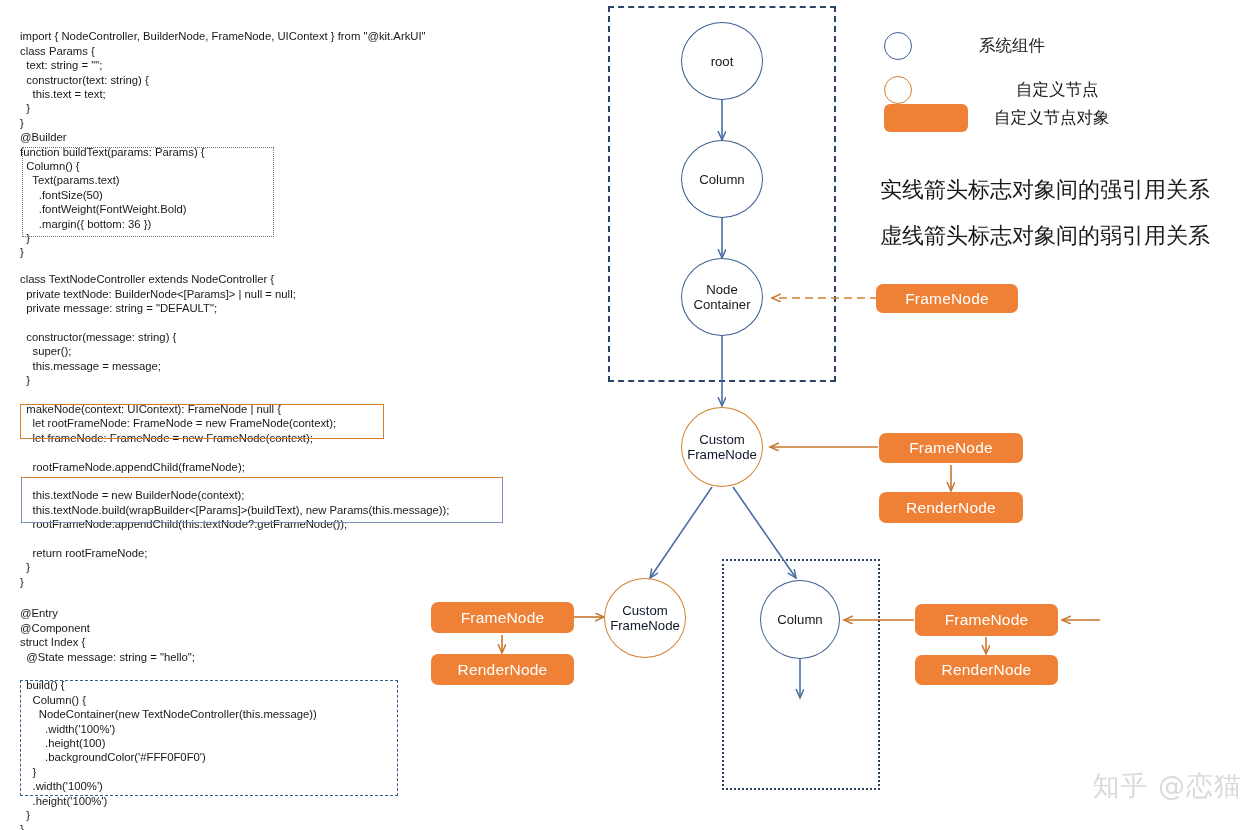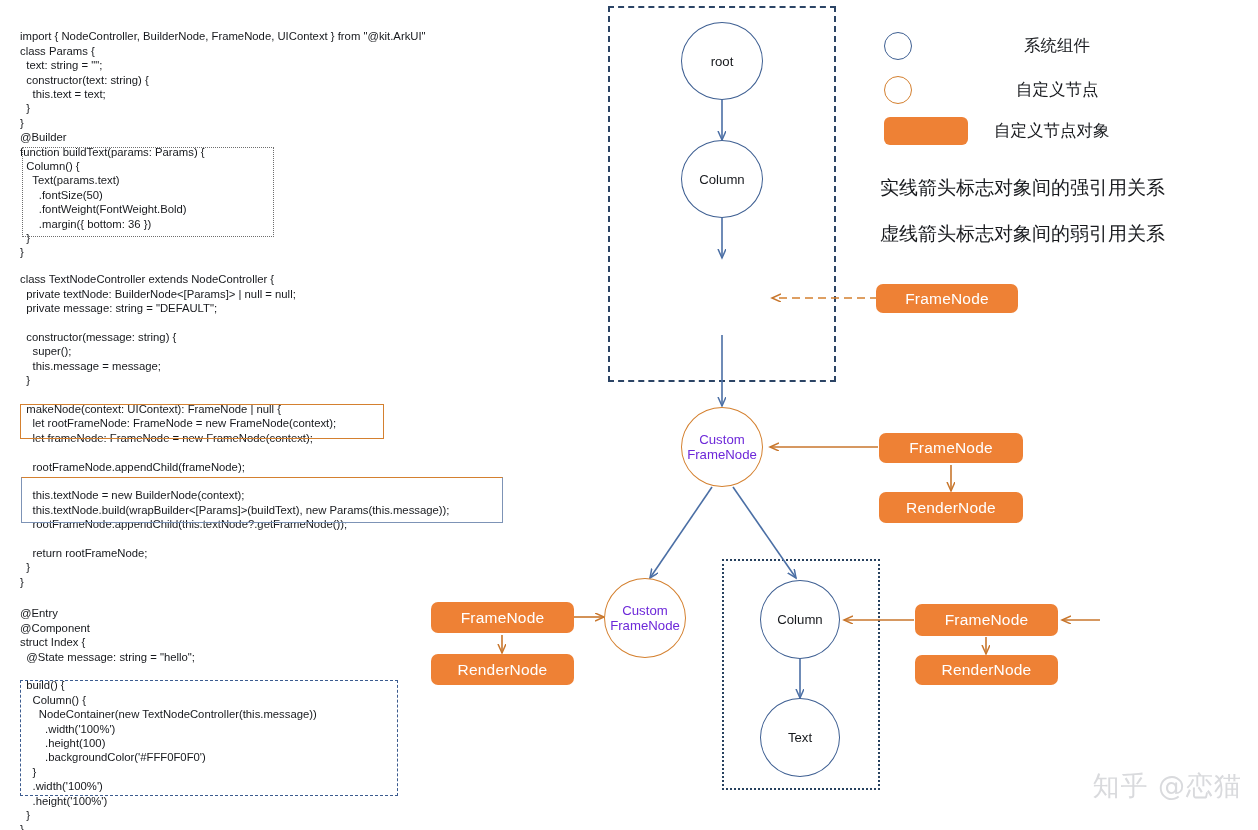--- a/index.html
+++ b/index.html
@@ -39,21 +39,21 @@
 
   .node-circle {
     position:absolute; box-sizing:border-box;
     border-radius:50%;
     display:flex; align-items:center; justify-content:center;
     text-align:center;
     font-size:13.2px; line-height:15px;
     background:#ffffff;
   }
   .node-circle.sys { border:1.7px solid #3e5f92; color:#16181c; }
-  .node-circle.custom { border:1.7px solid #d4802f; color:#6d28d9; }
+  .node-circle.custom { border:1.7px solid #d4802f; color:#0f172a; }
 
   .obj-box {
     position:absolute; box-sizing:border-box;
     background:#ee8135;
     border-radius:7px;
     display:flex; align-items:center; justify-content:center;
     color:#ffffff;
     font-size:15.5px;
     letter-spacing:.2px;
   }
@@ -67,21 +67,21 @@
   .legend-row { position:absolute; display:flex; align-items:center; }
   .lg-circle { width:28px; height:28px; border-radius:50%; box-sizing:border-box; background:#fff; }
   .lg-circle.blue { border:1.8px solid #3e5f92; }
   .lg-circle.orange { border:1.8px solid #d4802f; }
   .lg-rect { width:84px; height:28px; border-radius:6px; background:#ee8135; }
   .legend-label {
     font-size:16.5px; color:#17191d;
     font-family:"DejaVu Sans", sans-serif;
   }
   .legend-note {
-    position:absolute; font-size:19px; color:#17191d;
+    position:absolute; font-size:22px; color:#17191d;
     font-family:Liberation Mono, monospace; white-space:nowrap;
   }
 
   
   #watermark {
     position:absolute; right:16px; bottom:26px;
     font-size:27px; color:#d9dadd;
     font-family:"DejaVu Sans", sans-serif;
     white-space:nowrap;
     letter-spacing:1px;
@@ -203,38 +203,39 @@
   </svg>
 
   <div class="node-circle sys" style="left:665px; top:22px; width:82px; height:78px;">
     <span>root</span>
   </div>
 
   <div class="node-circle sys" style="left:665px; top:140px; width:82px; height:78px;">
     <span>Column</span>
   </div>
 
+  <div class="node-circle sys" style="left:665px; top:258px; width:82px; height:78px;">
+    <span style="white-space:pre-line">Node
+Container</span>
+  </div>
 
   <div class="node-circle custom" style="left:665px; top:407px; width:82px; height:80px;">
     <span style="white-space:pre-line">Custom
 FrameNode</span>
   </div>
 
   <div class="node-circle custom" style="left:588px; top:578px; width:82px; height:80px;">
     <span style="white-space:pre-line">Custom
 FrameNode</span>
   </div>
 
   <div class="node-circle sys" style="left:744px; top:580px; width:80px; height:79px;">
     <span>Column</span>
   </div>
 
-  <div class="node-circle sys" style="left:744px; top:698px; width:80px; height:79px;">
-    <span>Text</span>
-  </div>
 
   <div class="obj-box" style="left:860px; top:284px; width:142px; height:29px;">
     <span>FrameNode</span>
   </div>
 
   <div class="obj-box" style="left:863px; top:433px; width:144px; height:30px;">
     <span>FrameNode</span>
   </div>
   <div class="obj-box" style="left:863px; top:492px; width:144px; height:31px;">
     <span>RenderNode</span>
@@ -253,29 +254,29 @@
   <div class="obj-box" style="left:899px; top:655px; width:143px; height:30px;">
     <span>RenderNode</span>
   </div>
 
 </div>
 
 <div id="legend">
 
   <div class="legend-row" style="left:4px; top:14px;">
     <span class="lg-circle blue"></span>
-    <span class="legend-label" style="margin-left:112px;">系统组件</span>
+    <span class="legend-label" style="margin-left:67px;">系统组件</span>
   </div>
 
   <div class="legend-row" style="left:4px; top:58px;">
     <span class="lg-circle orange"></span>
     <span class="legend-label" style="margin-left:104px;">自定义节点</span>
   </div>
 
-  <div class="legend-row" style="left:4px; top:99px;text-align:right;">
+  <div class="legend-row" style="left:4px; top:86px;text-align:right;">
     <span class="lg-rect"></span>
     <span class="legend-label" style="margin-left:26px;">自定义节点对象</span>
   </div>
 
   <div class="legend-note" style="left:0px; top:157px;">实线箭头标志对象间的强引用关系</div>
 
   <div class="legend-note" style="left:0px; top:203px;">虚线箭头标志对象间的弱引用关系</div>
 </div>
 
 <div id="watermark">知乎 @恋猫</div>

